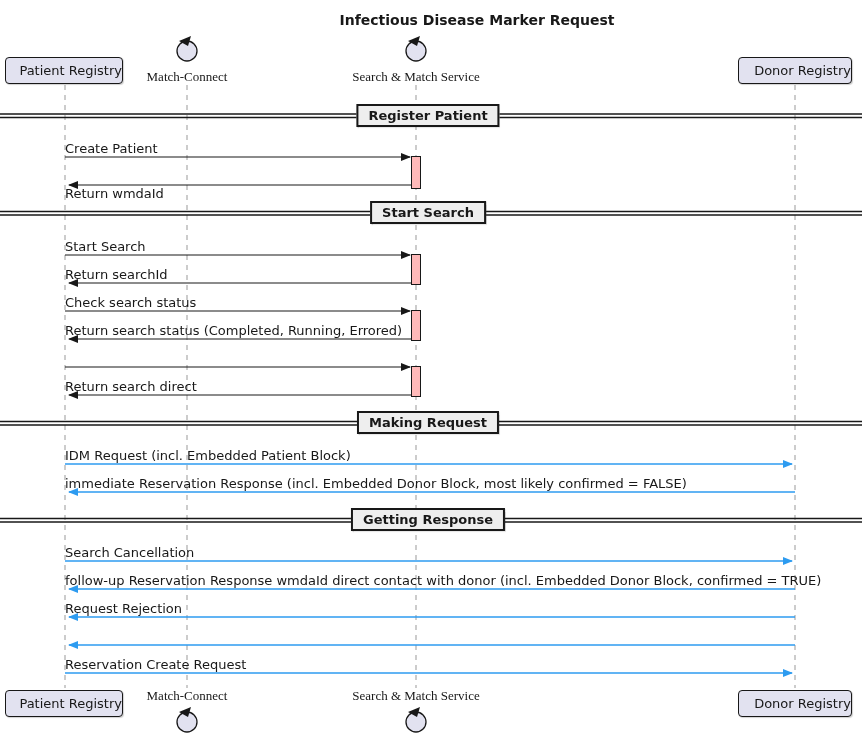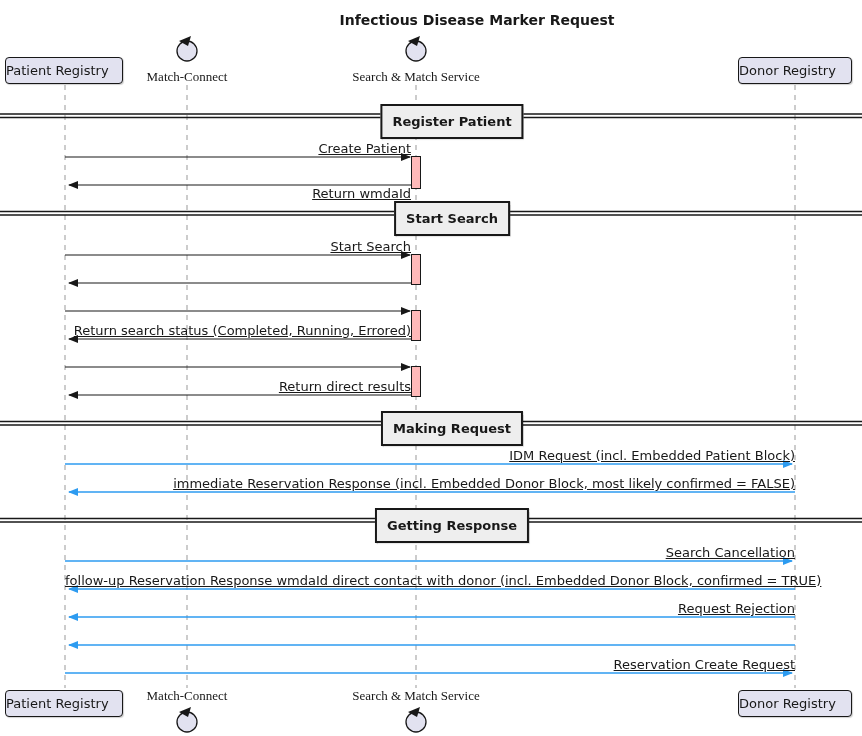--- a/index.html
+++ b/index.html
@@ -8,37 +8,37 @@
     font-family:"DejaVu Sans",sans-serif;color:var(--ink,#181818);overflow:hidden;
   }
   .title{
     position:absolute;top:12px;left:2px;width:862px;text-align:center;
     font-size:14px;font-weight:bold;margin-left:44px;
   }
   svg.layer{position:absolute;left:0;top:0;}
   .pbox{
     position:absolute;width:118px;height:27px;box-sizing:border-box;
     background:var(--participant,#E2E2F0);border:1.4px solid var(--ink,#181818);
-    border-radius:4px;display:flex;align-items:center;justify-content:flex-start;
+    border-radius:4px;display:flex;align-items:center;justify-content:flex-end;
     font-size:13px;box-shadow:1px 1px 1px rgba(0,0,0,0.18);
   }
   .clabel{
     position:absolute;transform:translateX(-50%);white-space:nowrap;
     font-size:13px;line-height:15px;font-family:Liberation Serif, serif;
   }
   .cicon{position:absolute;width:26px;height:28px;}
   .divbox{
-    position:absolute;left:452px;transform:translateX(-50%);
+    position:absolute;left:428px;transform:translateX(-50%);
     background:var(--divider,#EEEEEE);border:2px solid var(--ink,#181818);
-    padding:8px 10px;font-size:13px;font-weight:bold;white-space:nowrap;
+    padding:2px 10px;font-size:13px;font-weight:bold;white-space:nowrap;
     box-shadow:1px 1px 1px rgba(0,0,0,0.18);
   }
   .msg{
-    position:absolute;left:65px;width:346px;text-align:right;
-    font-size:13px;line-height:15px;white-space:nowrap;text-decoration:underline;
+    position:absolute;left:65px;width:346px;text-align:left;
+    font-size:13px;line-height:15px;white-space:nowrap;
   }
   .msg.blue{width:730px;}
   .act{
     position:absolute;left:411px;width:10px;box-sizing:border-box;
     background:var(--activation,#FFB9B9);border:1.3px solid var(--ink,#181818);
   }
 </style>
 </head>
 <body>
 
@@ -126,22 +126,24 @@
   </div>
 
   <div class="divbox" style="top:104px">Register Patient</div>
   <div class="divbox" style="top:201px">Start Search</div>
   <div class="divbox" style="top:411px">Making Request</div>
   <div class="divbox" style="top:508px">Getting Response</div>
 
   <div class="msg" style="top:141px">Create Patient</div>
   <div class="msg" style="top:186px">Return wmdaId</div>
   <div class="msg" style="top:239px">Start Search</div>
+  <div class="msg" style="top:267px">Return searchId</div>
+  <div class="msg" style="top:295px">Check search status</div>
   <div class="msg" style="top:323px">Return search status (Completed, Running, Errored)</div>
-  <div class="msg" style="top:379px">Return direct results</div>
+  <div class="msg" style="top:379px">Return search direct</div>
   <div class="msg blue" style="top:448px">IDM Request (incl. Embedded Patient Block)</div>
   <div class="msg blue" style="top:476px">immediate Reservation Response (incl. Embedded Donor Block, most likely confirmed = FALSE)</div>
   <div class="msg blue" style="top:545px">Search Cancellation</div>
   <div class="msg blue" style="top:573px">follow-up Reservation Response wmdaId direct contact with donor (incl. Embedded Donor Block, confirmed = TRUE)</div>
   <div class="msg blue" style="top:601px">Request Rejection</div>
   <div class="msg blue" style="top:657px">Reservation Create Request</div>
 
   <div class="pbox" style="left:5px;top:690px">
     <span>Patient Registry</span>
   </div>

